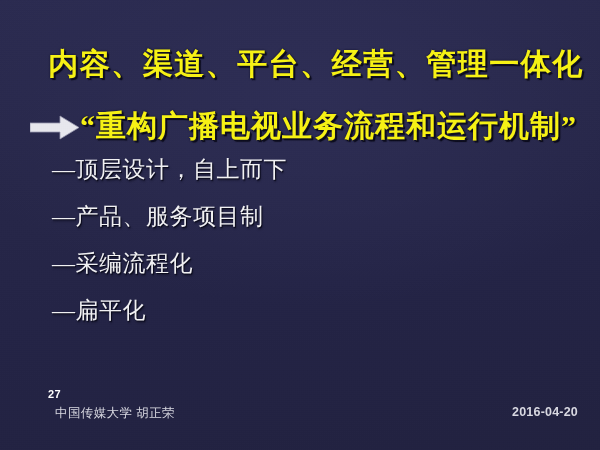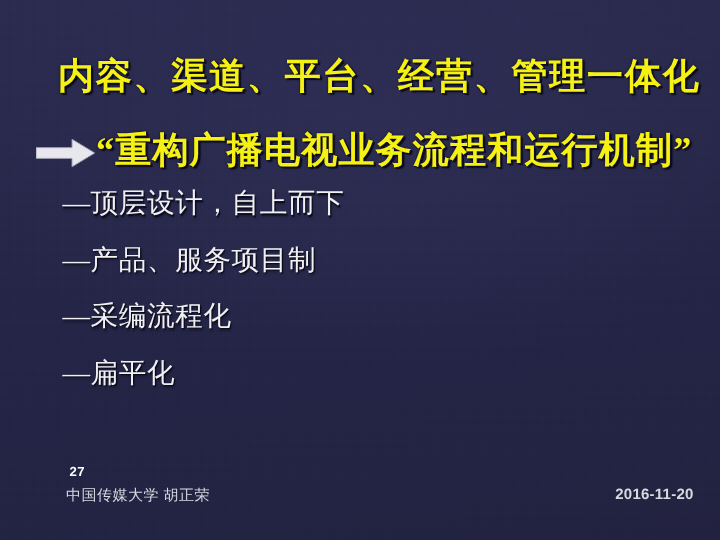--- a/index.html
+++ b/index.html
@@ -110,21 +110,21 @@
   
   .footer {
     position: absolute;
     left: 0;
     bottom: 0;
     width: 600px;
     height: 66px;
   }
   .page-number {
     position: absolute;
-    left: 58px;
+    left: 48px;
     top: 4px;
     color: #ffffff;
     font-family: "Liberation Sans", sans-serif;
     font-size: 11px;
     font-weight: 700;
     letter-spacing: .3px;
   }
   .footer-credit {
     position: absolute;
     left: 55px;
@@ -169,16 +169,16 @@
   <div class="bullets">
     <div class="bullet-item">—顶层设计，自上而下</div>
     <div class="bullet-item">—产品、服务项目制</div>
     <div class="bullet-item">—采编流程化</div>
     <div class="bullet-item">—扁平化</div>
   </div>
 
   <div class="footer">
     <div class="page-number">27</div>
     <div class="footer-credit">中国传媒大学 胡正荣</div>
-    <div class="footer-date">2016-11-20</div>
+    <div class="footer-date">2016-04-20</div>
   </div>
 
 </div>
 
 </body></html>

